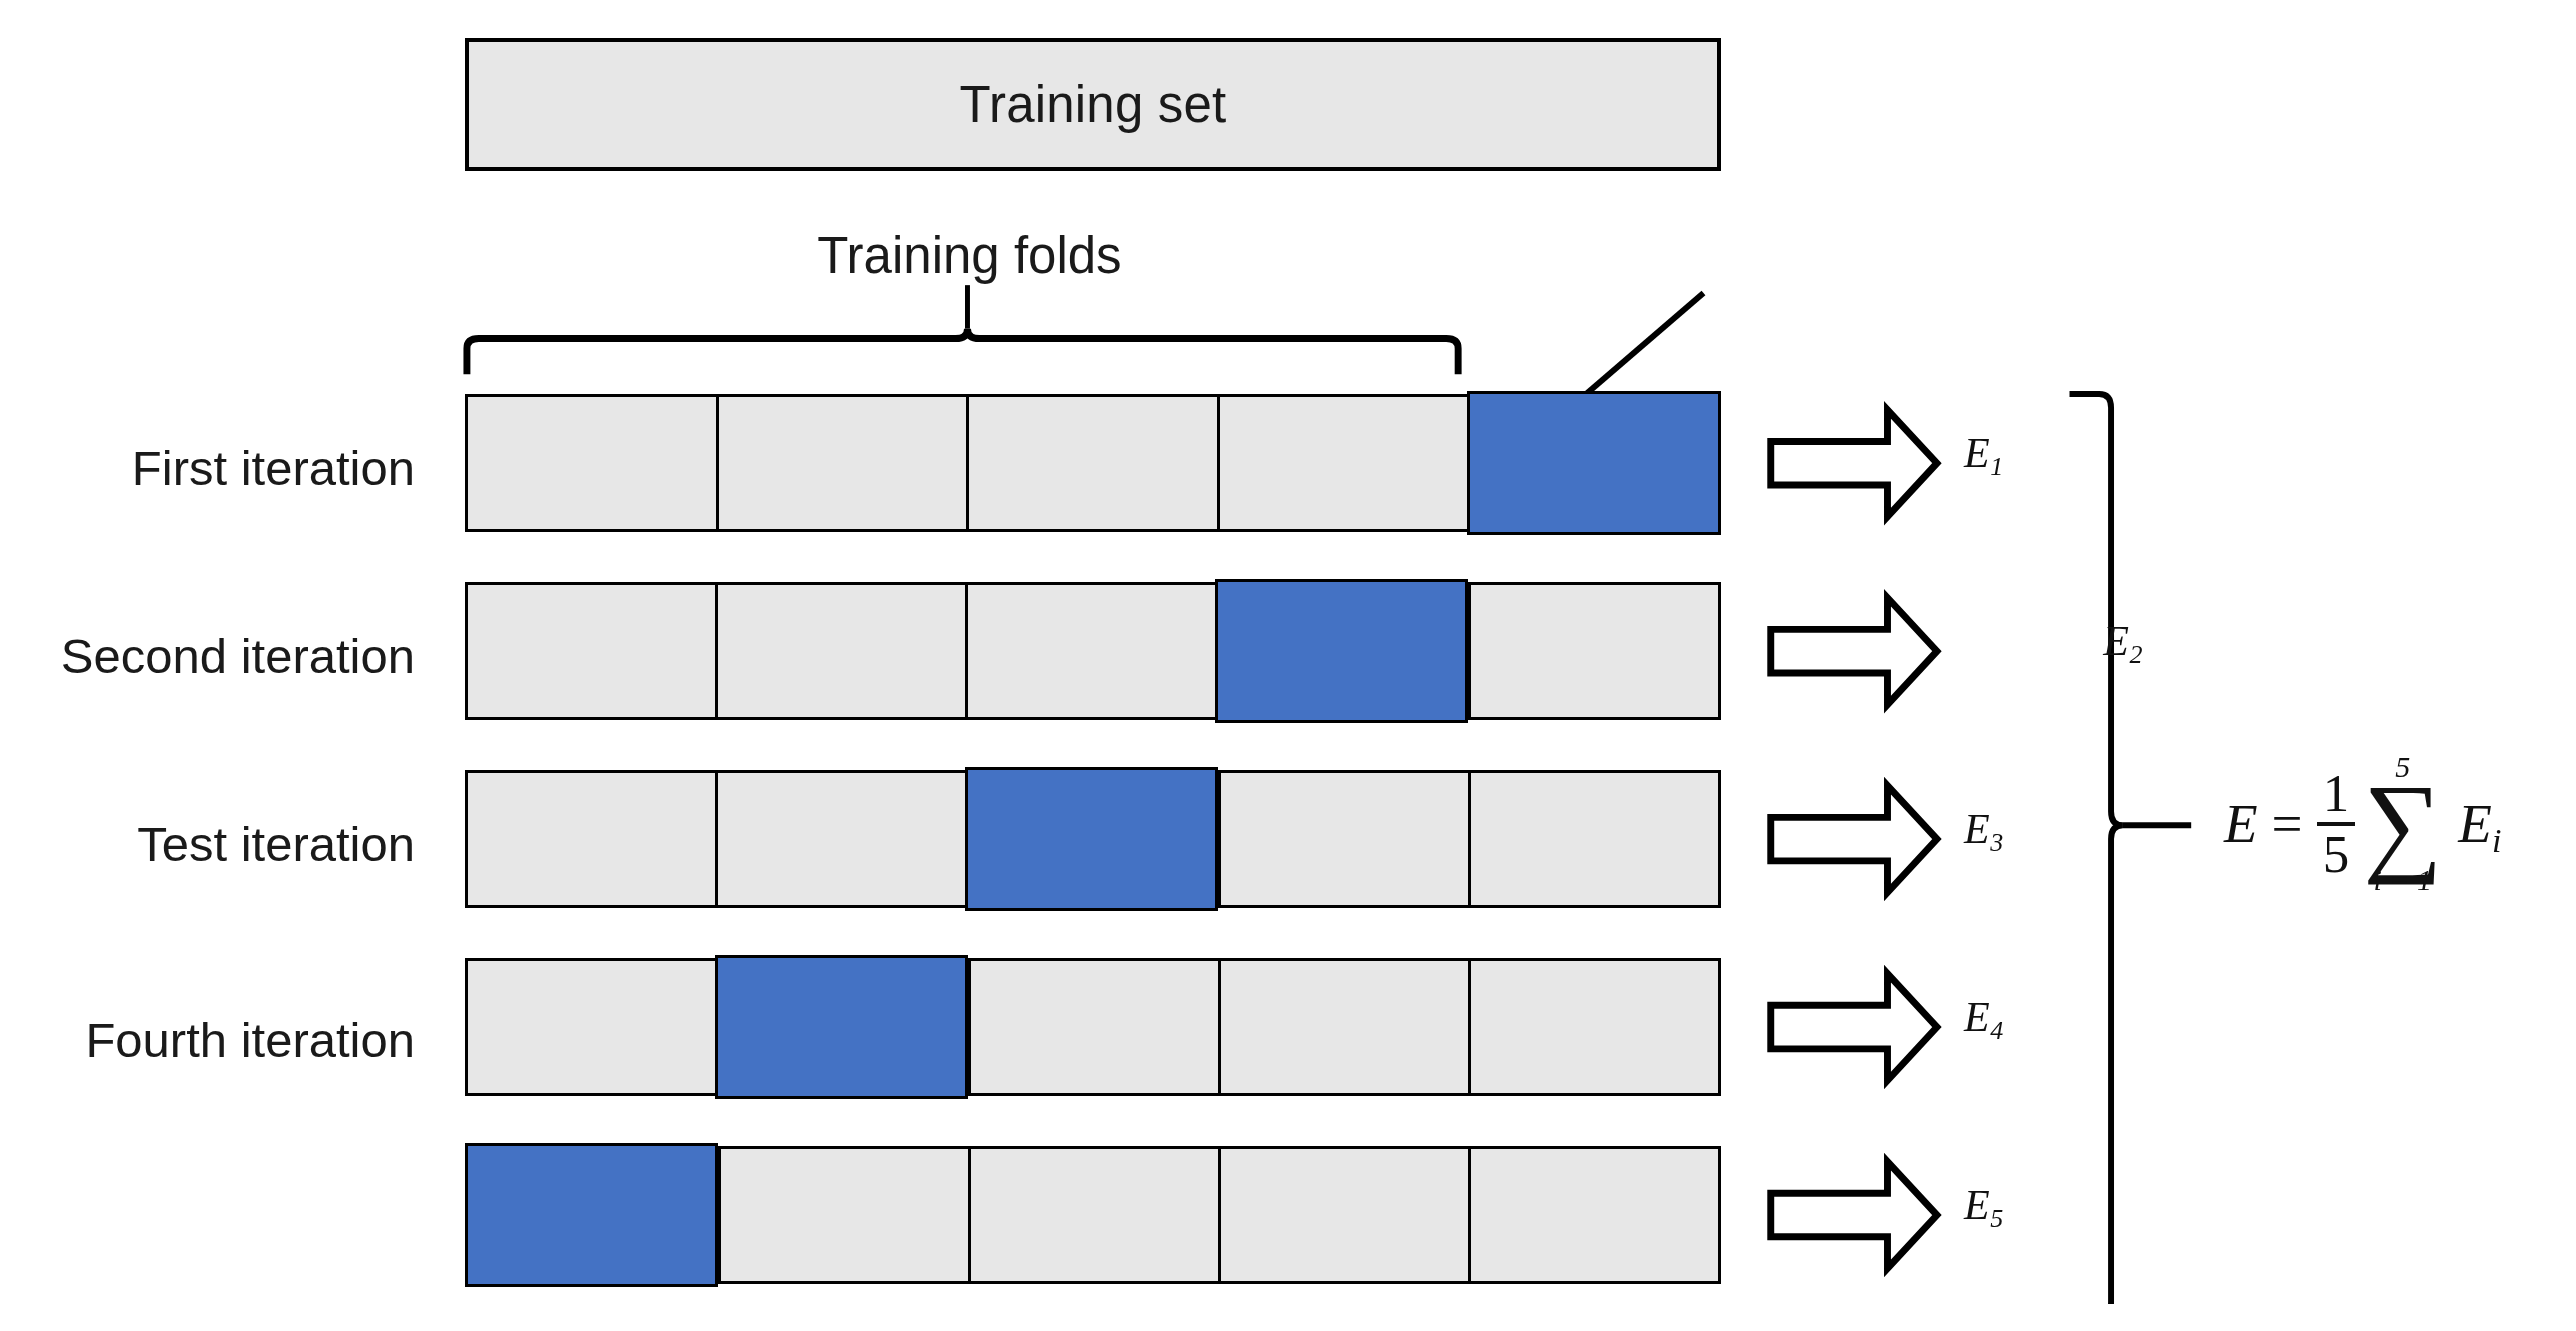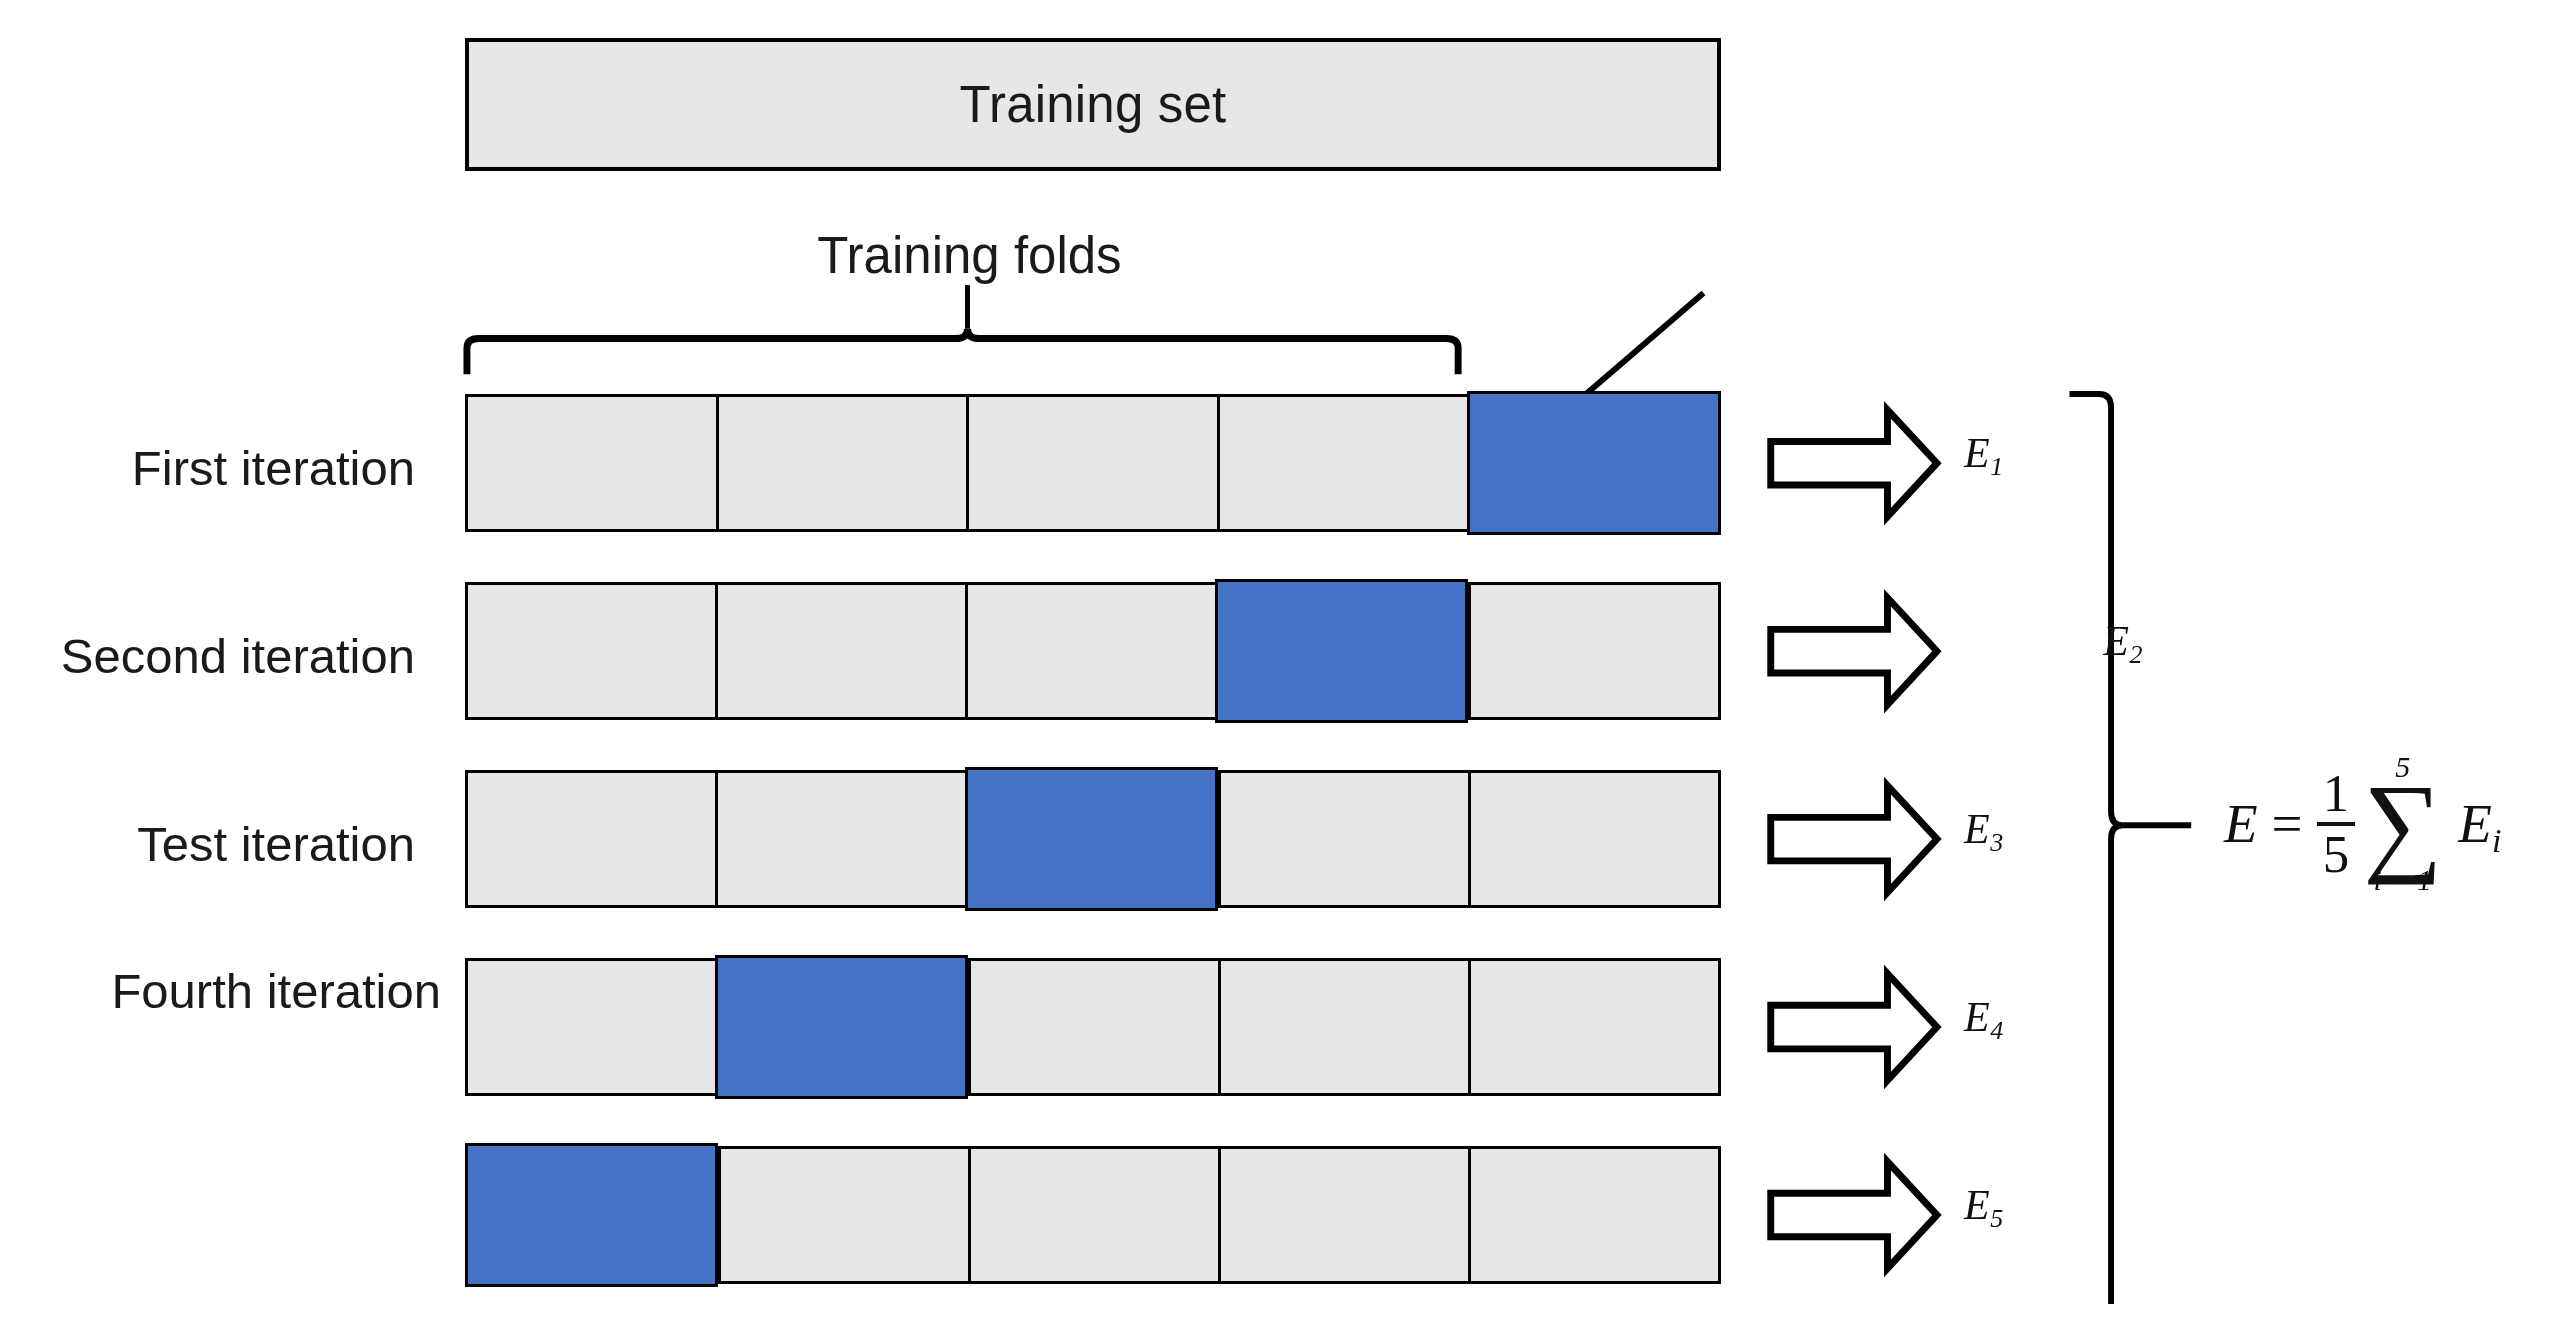--- a/index.html
+++ b/index.html
@@ -271,21 +271,21 @@
     <div class="fold-cell"></div>
     <div class="fold-cell"></div>
     <div class="fold-cell test"></div>
     <div class="fold-cell"></div>
     <div class="fold-cell"></div>
   </div>
   <div class="e-label" style="top: 805px;">
     <span>E</span><sub>3</sub>
   </div>
 
-  <div class="row-label" style="top: 963px; padding-left: 26px;">Fourth iteration</div>
+  <div class="row-label" style="top: 1012px;">Fourth iteration</div>
   <div class="fold-row" style="top: 958px;">
     <div class="fold-cell"></div>
     <div class="fold-cell test"></div>
     <div class="fold-cell"></div>
     <div class="fold-cell"></div>
     <div class="fold-cell"></div>
   </div>
   <div class="e-label" style="top: 993px;">
     <span>E</span><sub>4</sub>
   </div>

